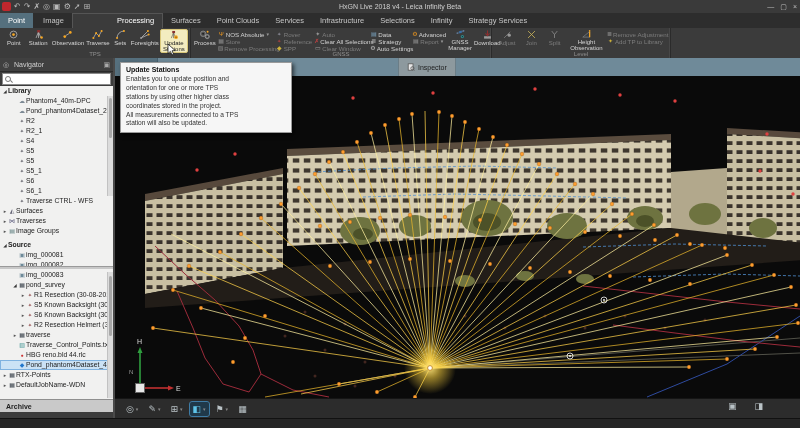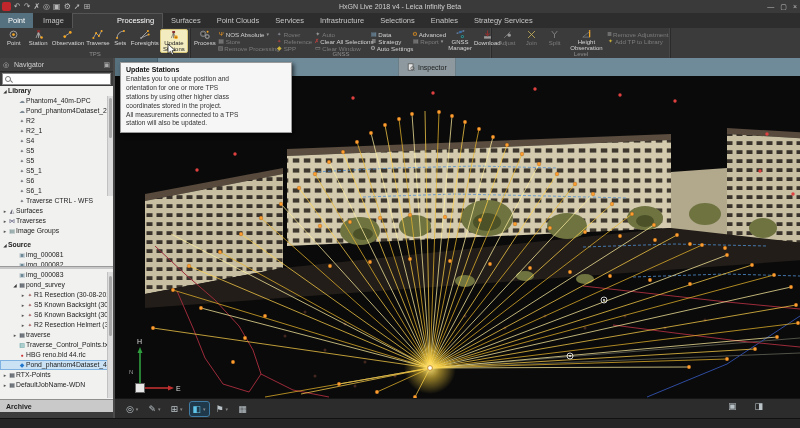--- a/index.html
+++ b/index.html
@@ -140,21 +140,21 @@
 <div id="ribbontabs">
 
 <div class="rtab file"><span>Point</span></div>
       <div class="rtab"><span>Image</span></div>
       <div class="rtab active"><span>Processing</span></div>
       <div class="rtab"><span>Surfaces</span></div>
       <div class="rtab"><span>Point Clouds</span></div>
       <div class="rtab"><span>Services</span></div>
       <div class="rtab"><span>Infrastructure</span></div>
       <div class="rtab"><span>Selections</span></div>
-      <div class="rtab"><span>Enables</span></div>
+      <div class="rtab"><span>Infinity</span></div>
       <div class="rtab"><span>Strategy Services</span></div>
     </div>
 <div id="ribcollapse">▴</div>
 
 <div id="ribbon">
 
   <div class="rgroup" style="width:190px">
     <div class="bigbtns">
       <div class="bigbtn" style="width:25px">
         <svg viewBox="0 0 16 16">

